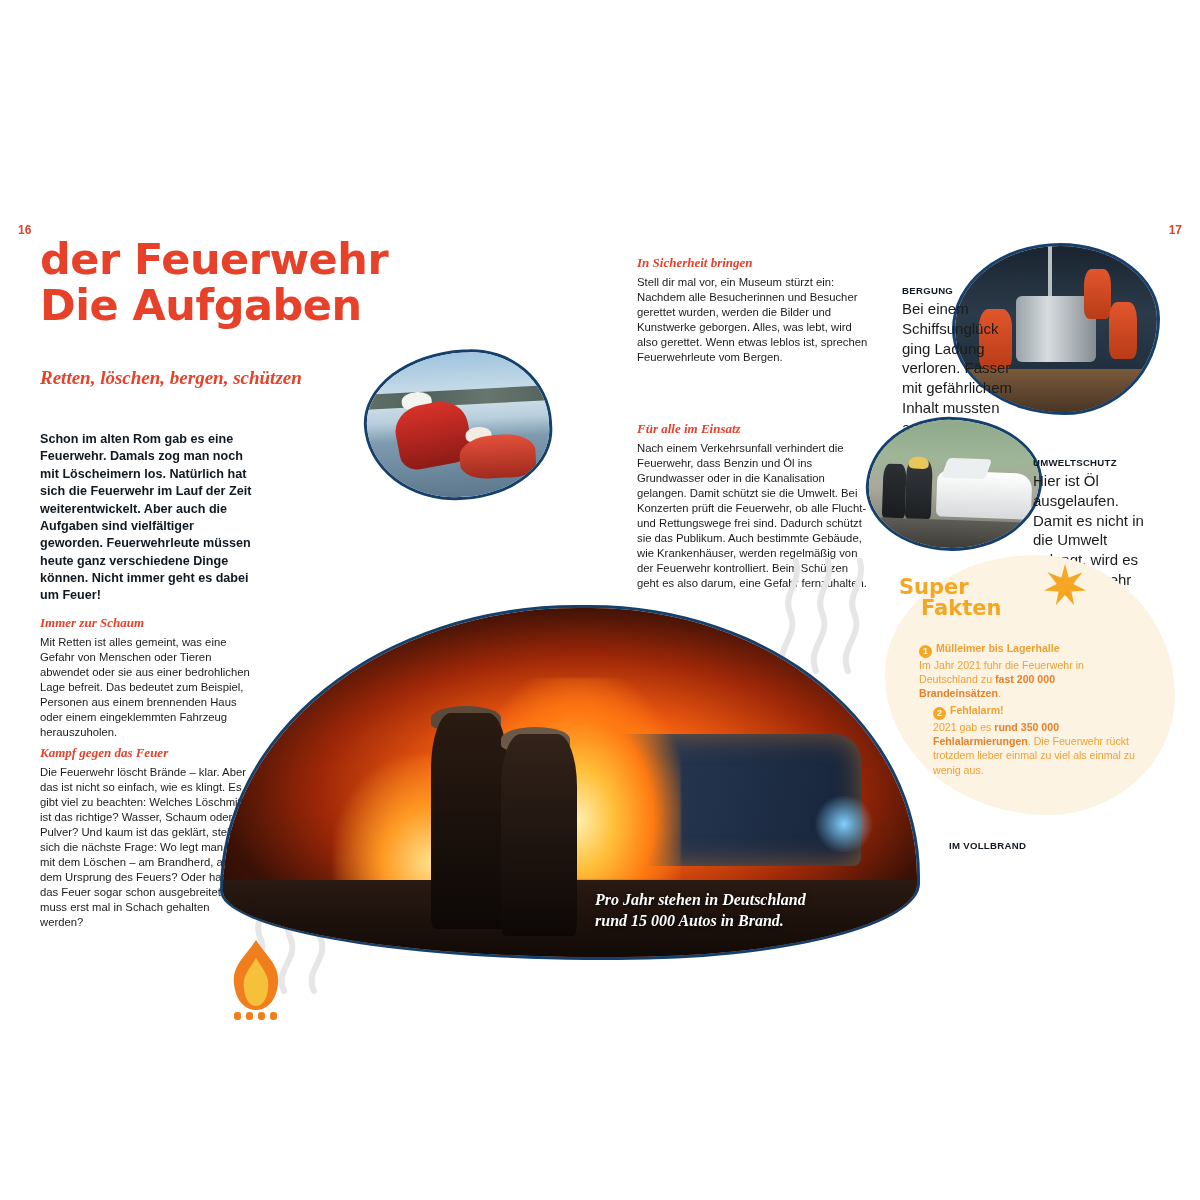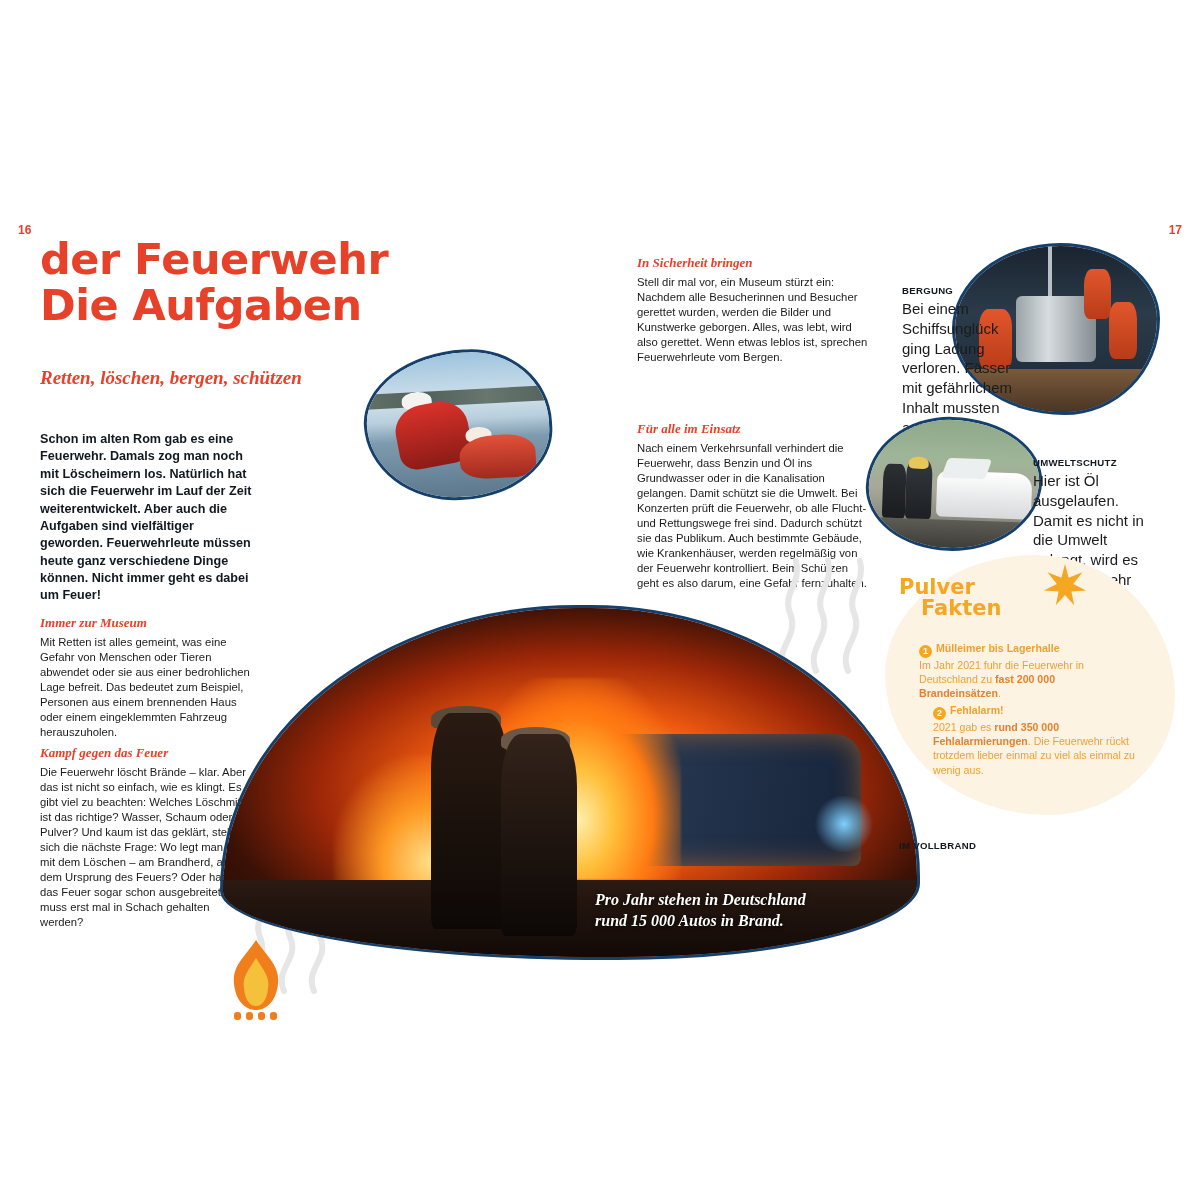--- a/index.html
+++ b/index.html
@@ -352,21 +352,21 @@
   <div class="page-num right">17</div>
 
   <div class="headline">
     <div>der Feuerwehr</div>
     <div>Die Aufgaben</div>
   </div>
   <div class="subhead">Retten, löschen, bergen, schützen</div>
   <div class="intro">Schon im alten Rom gab es eine Feuerwehr. Damals zog man noch mit Löscheimern los. Natürlich hat sich die Feuerwehr im Lauf der Zeit weiterentwickelt. Aber auch die Aufgaben sind vielfältiger geworden. Feuerwehrleute müssen heute ganz verschiedene Dinge können. Nicht immer geht es dabei um Feuer!</div>
 
   <div class="block" style="left:40px; top:420px; width:215px;">
-    <h4>Immer zur Museum</h4>
+    <h4>Immer zur Schaum</h4>
     <p>Mit Retten ist alles gemeint, was eine Gefahr von Menschen oder Tieren abwendet oder sie aus einer bedrohlichen Lage befreit. Das bedeutet zum Beispiel, Personen aus einem brennenden Haus oder einem eingeklemmten Fahrzeug herauszuholen.</p>
   </div>
 
   <div class="block" style="left:40px; top:550px; width:215px;">
     <h4>Kampf gegen das Feuer</h4>
     <p>Die Feuerwehr löscht Brände – klar. Aber das ist nicht so einfach, wie es klingt. Es gibt viel zu beachten: Welches Löschmittel ist das richtige? Wasser, Schaum oder Pulver? Und kaum ist das geklärt, stellt sich die nächste Frage: Wo legt man los mit dem Löschen – am Brandherd, also dem Ursprung des Feuers? Oder hat sich das Feuer sogar schon ausgebreitet und muss erst mal in Schach gehalten werden?</p>
   </div>
 
   <div class="block" style="left:637px; top:60px; width:232px;">
     <h4>In Sicherheit bringen</h4>
@@ -446,31 +446,31 @@
     <div class="helm1"></div>
     <div class="silhouette1"></div>
     <div class="helm2"></div>
     <div class="silhouette2"></div>
     <div class="fire-quote">
       <div>Pro Jahr stehen in Deutschland</div>
       <div>rund 15 000 Autos in Brand.</div>
     </div>
   </div>
 
-  <div class="caption" style="left:899px; top:645px; width:135px;">
+  <div class="caption" style="left:949px; top:645px; width:135px;">
     <h5>IM VOLLBRAND</h5>
   </div>
 
   <div class="sf-wrap">
     <div class="sf-bg"></div>
     <svg class="sf-star" viewBox="0 0 48 48">
       <path d="M24 1 L28 16 L43 10 L33 23 L47 30 L31 31 L34 46 L24 35 L14 46 L17 31 L1 30 L15 23 L5 10 L20 16 Z" fill="#f5a623"></path>
     </svg>
     <div class="sf-title">
-      <span class="l1">Pulver</span>
+      <span class="l1">Super</span>
       <span class="l2">Fakten</span>
     </div>
 
     <div class="fact" id="fact-1">
       <span class="num">1</span><span class="ftitle">Mülleimer bis Lagerhalle</span><br>
       <span>Im Jahr 2021 fuhr die Feuerwehr in Deutschland zu </span><b>fast 200 000 Brandeinsätzen</b><span>.</span>
     </div>
 
     <div class="fact" id="fact-2">
       <span class="num">2</span><span class="ftitle">Fehlalarm!</span><br>

